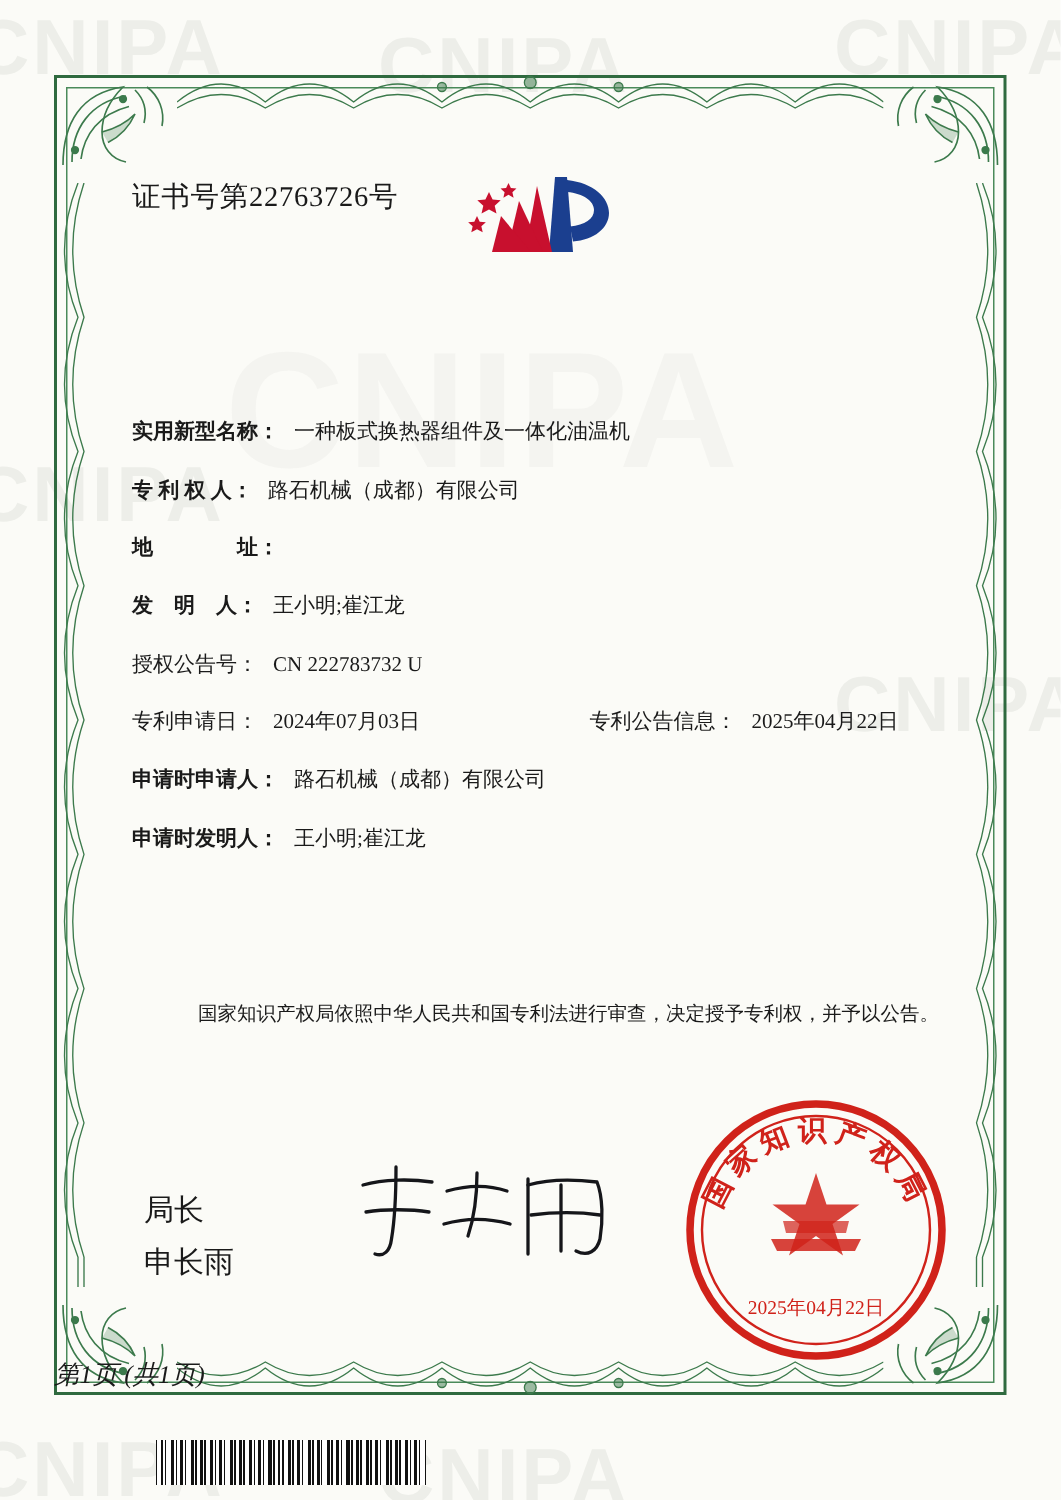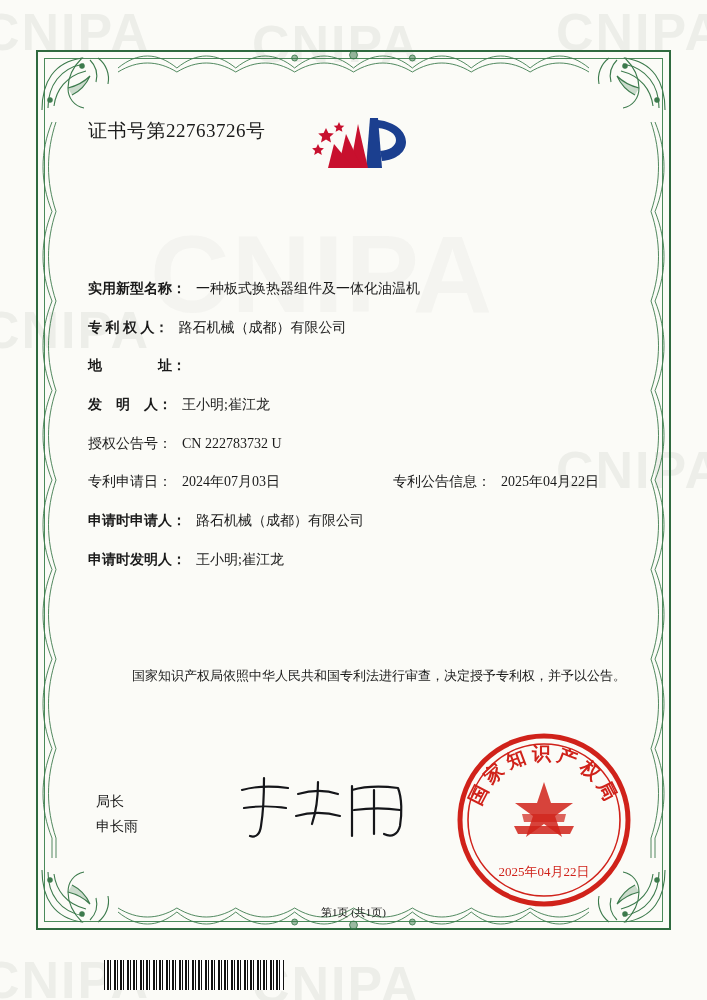--- a/index.html
+++ b/index.html
@@ -208,43 +208,43 @@
     text-align: justify;
     margin-left: 18px;
   }
   .paragraph .p1 { text-indent: 2em; display: block; }
   .paragraph .p2 { display: block; }
 
   
   .sig-label {
     position: absolute;
     left: 60px; top: 740px;
-    font-size: 14px;
+    font-size: 20px;
     line-height: 1.75;
   }
   .signature {
     position: absolute;
     left: 190px; top: 718px;
     width: 200px; height: 80px;
   }
   .signature svg { width: 100%; height: 100%; display: block; }
 
   
   .seal {
     position: absolute;
     left: 418px; top: 680px;
     width: 180px; height: 180px;
   }
   .seal svg { width: 100%; height: 100%; display: block; }
 
   .page-no {
     position: absolute;
     left: 0; right: 0; top: 855px;
-    text-align: center;
-    font-size: 11px;
+    font-size: 17px;
+    font-style: italic;
   }
 
   
   .barcode {
     position: absolute;
     left: 104px; top: 960px;
     width: 180px; height: 30px;
     background-image: repeating-linear-gradient(90deg,
       #111 0 1px, #fff 1px 3px, #111 3px 5px, #fff 5px 6px,
       #111 6px 7px, #fff 7px 10px, #111 10px 12px, #fff 12px 13px);

